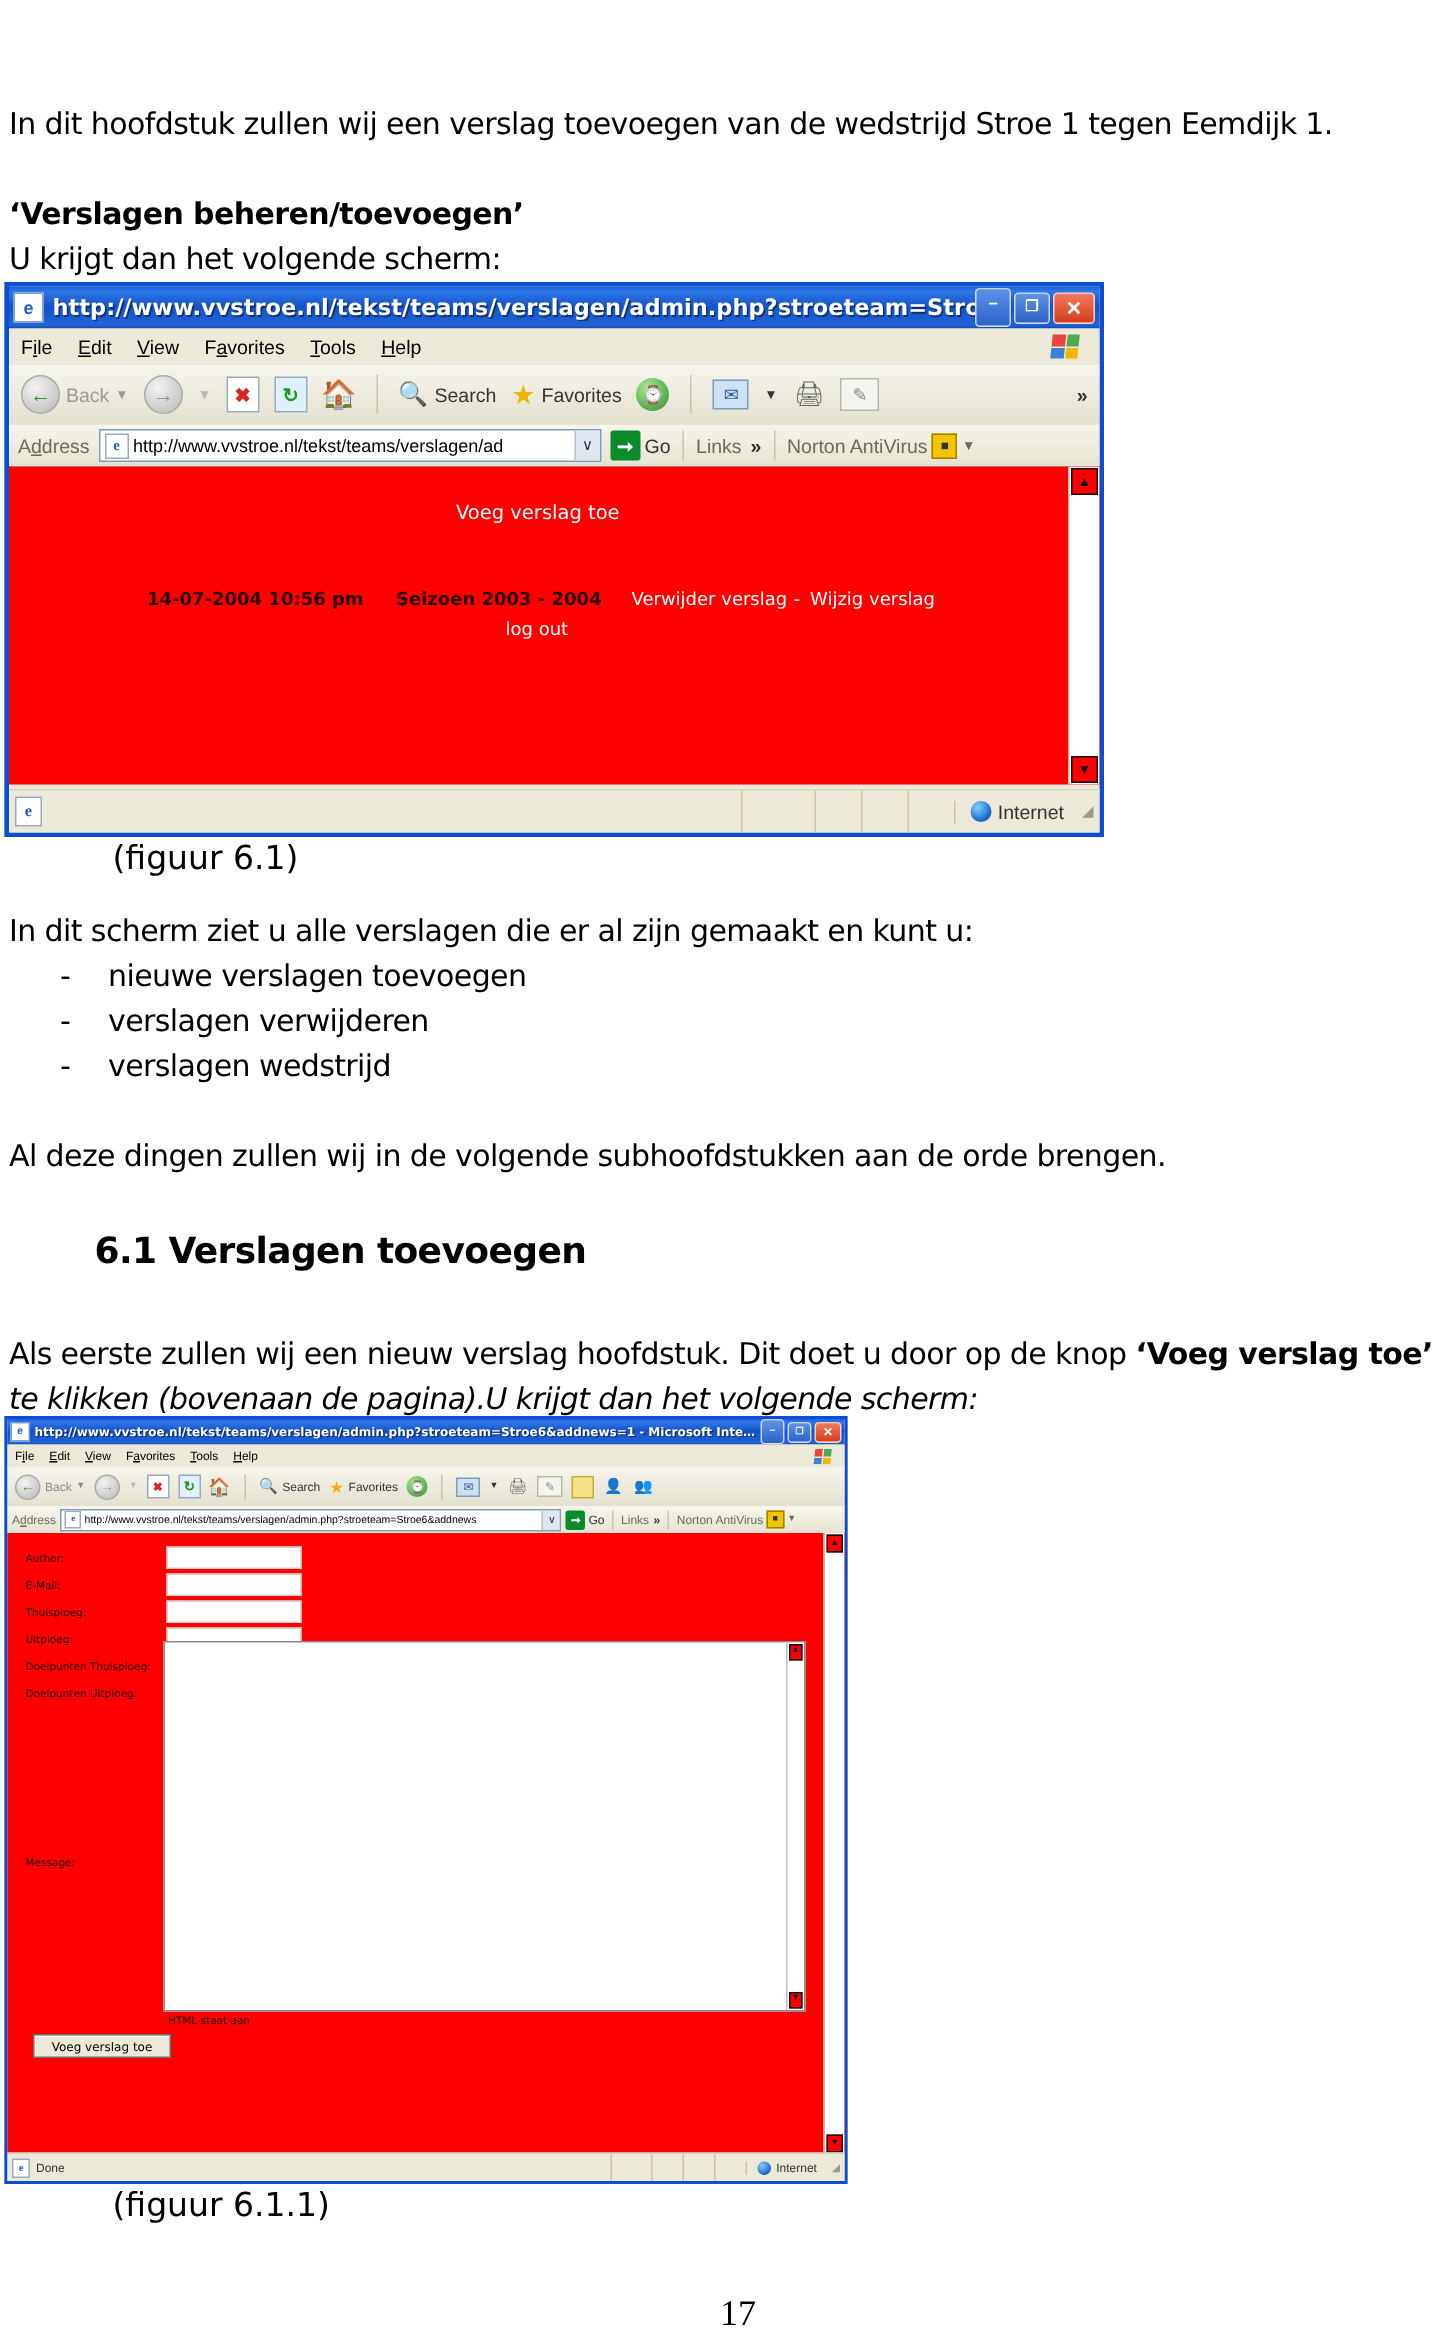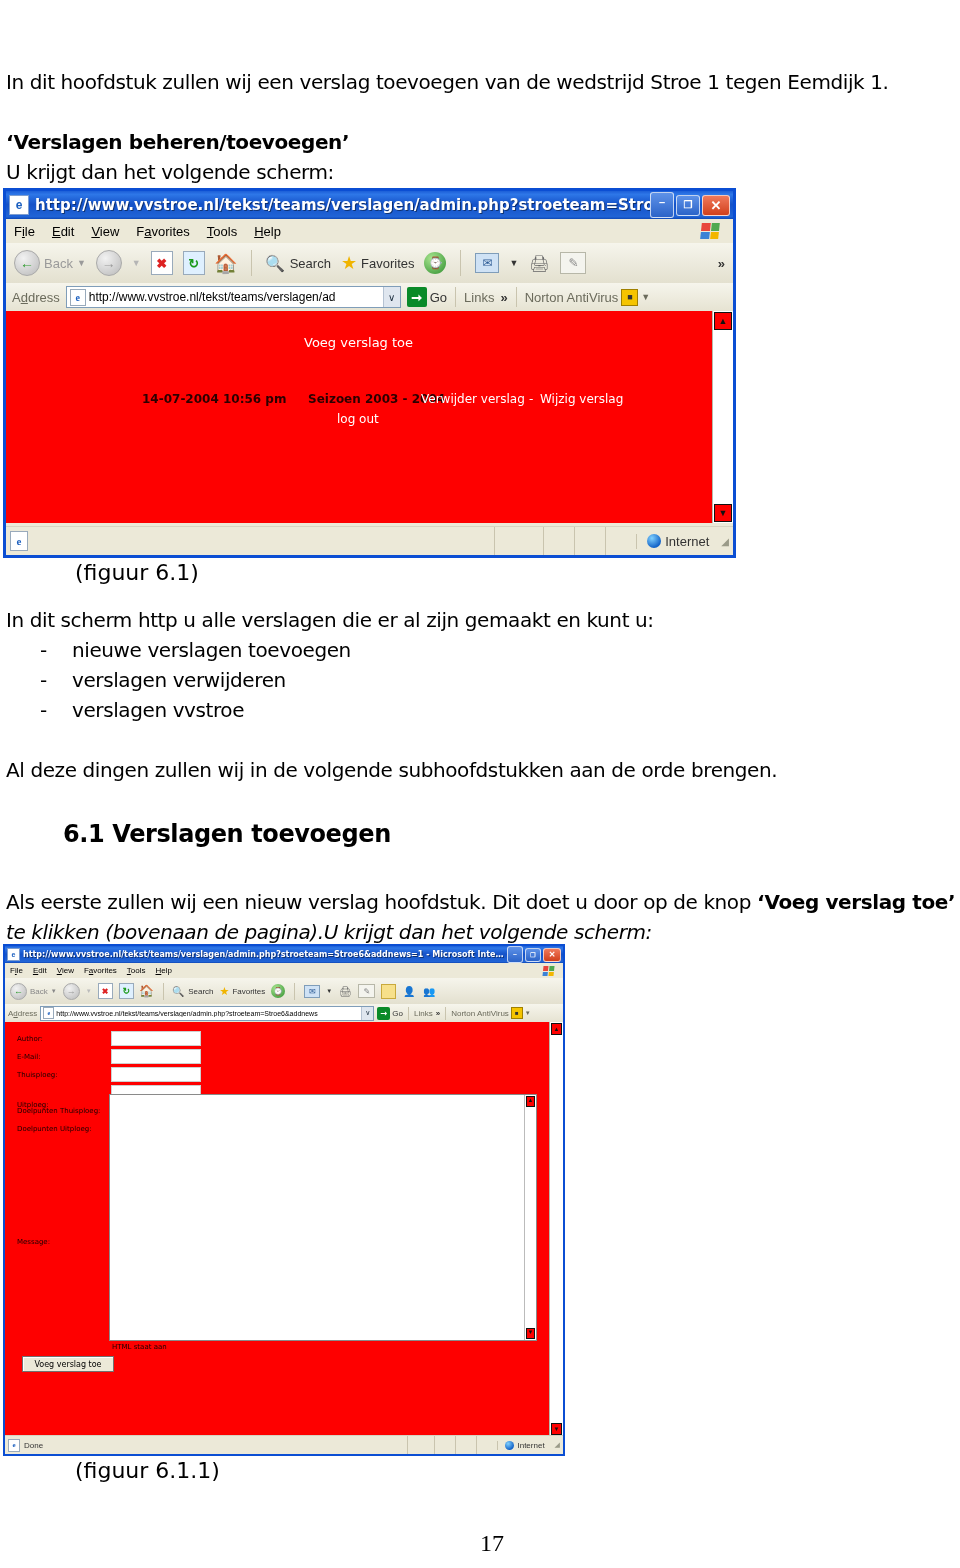--- a/index.html
+++ b/index.html
@@ -172,21 +172,21 @@
     font-family:"Liberation Serif", serif;flex:0 0 auto;
   }
 
   
   .circ{border-radius:50%;display:flex;align-items:center;justify-content:center;color:#fff;font-weight:bold;flex:0 0 auto;}
   .sq{display:flex;align-items:center;justify-content:center;flex:0 0 auto;}
 
   
   .w1txt{position:absolute;color:#fff;white-space:nowrap;
     font-family:"DejaVu Sans", sans-serif;font-size:12px;}
-  .w1txt.dark{color:#2b0000;font-weight:bold;margin-left:44px;}
+  .w1txt.dark{color:#2b0000;font-weight:bold;}
 
   
   .f-label{position:absolute;color:#1a0000;font-size:7px;white-space:nowrap;
     font-family:"DejaVu Sans", sans-serif;}
   .f-input{position:absolute;background:#fff;border:1px solid #cfcfcf;}
   .f-textarea{position:absolute;background:#fff;border:1px solid #8a8a8a;}
   .ta-scroll{position:absolute;top:0;right:0;bottom:0;width:11px;background:#fff;border-left:1px solid #bbb;}
   .f-note{position:absolute;color:#1a0000;font-size:7px;white-space:nowrap;font-family:"DejaVu Sans", sans-serif;}
   .f-btn{
     position:absolute;background:#ece9d8;
@@ -312,30 +312,30 @@
           <span>Internet</span>
         </span>
         <span class="grip" style="font-size:10px;">◢</span>
       </div>
 
     </div>
   </div>
 
   <div class="fig-cap" style="left:75px;top:560px;">(figuur 6.1)</div>
 
-  <div class="doc-line" style="top:608px;">In dit scherm http u alle verslagen die er al zijn gemaakt en kunt u:</div>
+  <div class="doc-line" style="top:608px;">In dit scherm ziet u alle verslagen die er al zijn gemaakt en kunt u:</div>
 
   <div class="bullet-row" style="top:638px;">
     <span class="dash">-</span><span>nieuwe verslagen toevoegen</span>
   </div>
   <div class="bullet-row" style="top:668px;">
     <span class="dash">-</span><span>verslagen verwijderen</span>
   </div>
   <div class="bullet-row" style="top:698px;">
-    <span class="dash">-</span><span>verslagen vvstroe</span>
+    <span class="dash">-</span><span>verslagen wedstrijd</span>
   </div>
 
   <div class="doc-line" style="top:758px;">Al deze dingen zullen wij in de volgende subhoofdstukken aan de orde brengen.</div>
 
   <div class="doc-h2" style="left:63px;top:820px;">6.1 Verslagen toevoegen</div>
 
   <div class="doc-line" style="top:890px;">
     <span>Als eerste zullen wij een nieuw verslag hoofdstuk. Dit doet u door op de knop </span><b>‘Voeg verslag toe’</b>
   </div>
   <div class="doc-line" style="top:920px;font-style:italic;">te klikken (bovenaan de pagina).U krijgt dan het volgende scherm:</div>
@@ -419,21 +419,21 @@
           <span class="sq" style="width:10px;height:10px;background:#f5c400;border:1px solid #a08000;color:#333;font-size:6px;">■</span>
           <span style="font-size:6px;">▼</span>
         </span>
       </div>
 
       <div class="viewport" style="left:0;top:76px;right:0;height:414px;">
 
         <div class="f-label" style="left:12px;top:13px;">Author:</div>
         <div class="f-label" style="left:12px;top:31px;">E-Mail:</div>
         <div class="f-label" style="left:12px;top:49px;">Thuisploeg:</div>
-        <div class="f-label" style="left:12px;top:79px;">Uitploeg:</div>
+        <div class="f-label" style="left:12px;top:67px;">Uitploeg:</div>
         <div class="f-label" style="left:12px;top:85px;">Doelpunten Thuisploeg:</div>
         <div class="f-label" style="left:12px;top:103px;">Doelpunten Uitploeg:</div>
 
         <div class="f-input" style="left:106px;top:9px;width:88px;height:13px;"></div>
         <div class="f-input" style="left:106px;top:27px;width:88px;height:13px;"></div>
         <div class="f-input" style="left:106px;top:45px;width:88px;height:13px;"></div>
         <div class="f-input" style="left:106px;top:63px;width:88px;height:13px;"></div>
         <div class="f-input" style="left:106px;top:81px;width:28px;height:13px;"></div>
         <div class="f-input" style="left:106px;top:99px;width:28px;height:13px;"></div>
 

